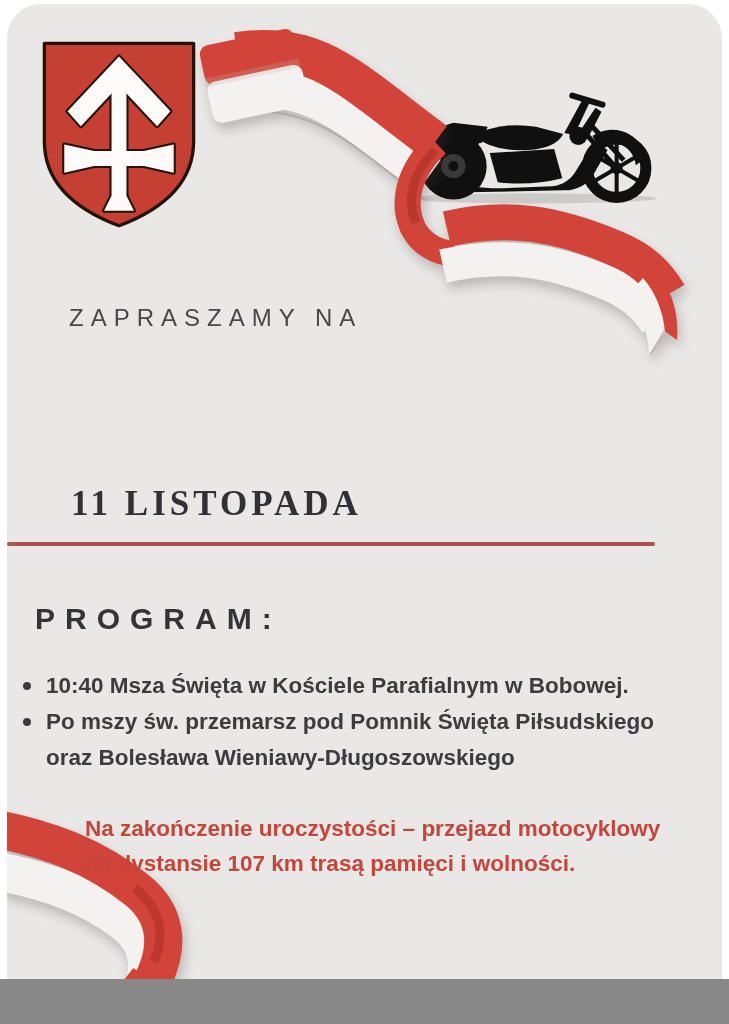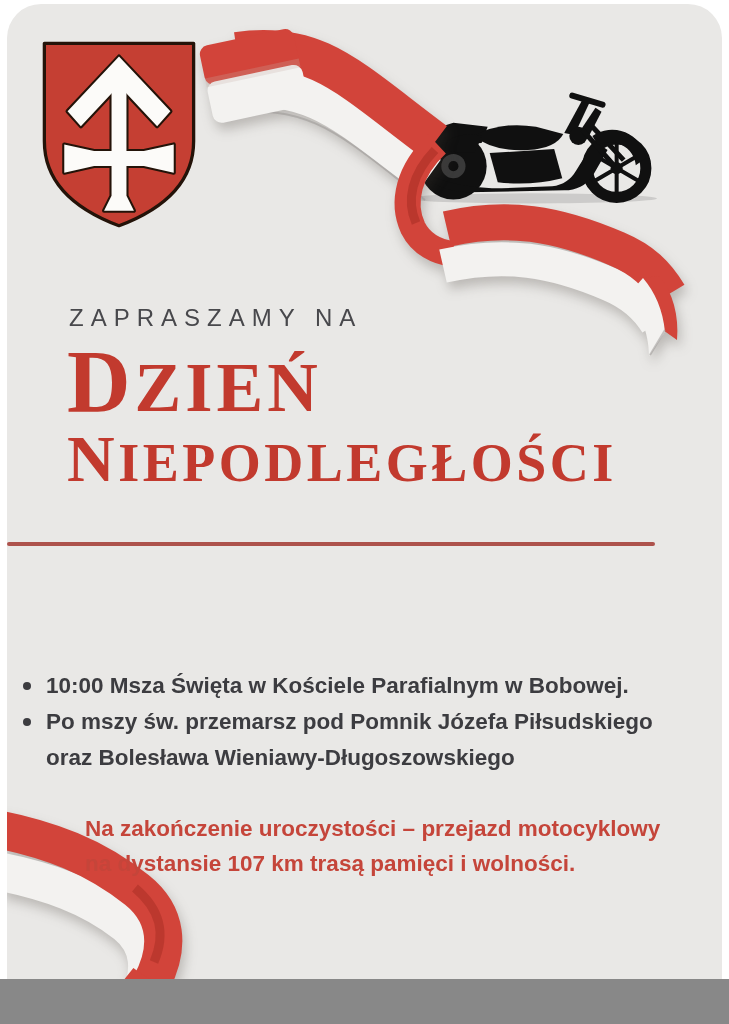--- a/index.html
+++ b/index.html
@@ -120,37 +120,35 @@
     <svg class="ribbon-bottom shadowed" width="300" height="252" viewBox="0 0 300 252">
       <path class="rb-white" d="M-20,98 C50,110 92,128 125,154 C150,174 152,202 135,238" stroke-width="38"></path>
       <path class="rb-red" d="M-20,56 C50,68 96,88 136,120 C166,144 170,177 150,214" stroke-width="38"></path>
       <path class="rb-reddk" d="M134,118 C160,140 165,164 153,192" stroke-width="9" opacity="0.7"></path>
       <path class="rb-white" d="M108,248 C150,270 200,277 262,284" stroke-width="30"></path>
       <path class="rb-red" d="M118,216 C158,248 215,256 290,264" stroke-width="46"></path>
     </svg>
 
     <div class="eyebrow">ZAPRASZAMY NA</div>
 
-    <div class="title">
-      <div class="title-l1">DZIEŃ</div>
-      <div class="title-l2">NIEPODLEGŁOŚCI</div>
-    </div>
 
+    <div class="event-date">11 LISTOPADA</div>
 
     <div class="divider"></div>
 
+    <div class="program-heading">PROGRAM:</div>
 
     <ul class="program-list">
       <li class="program-item">
         <span class="bullet-dot"></span>
-        <span>10:00 Msza Święta w Kościele Parafialnym w Bobowej.</span>
+        <span>10:40 Msza Święta w Kościele Parafialnym w Bobowej.</span>
       </li>
       <li class="program-item">
         <span class="bullet-dot"></span>
-        <span>Po mszy św. przemarsz pod Pomnik Józefa Piłsudskiego oraz Bolesława Wieniawy-Długoszowskiego</span>
+        <span>Po mszy św. przemarsz pod Pomnik Święta Piłsudskiego oraz Bolesława Wieniawy-Długoszowskiego</span>
       </li>
     </ul>
 
     <div class="highlight">Na zakończenie uroczystości – przejazd motocyklowy na dystansie 107 km trasą pamięci i wolności.</div>
 
     <div class="organizer-underline"></div>
 
   </div>
 </div>
 

